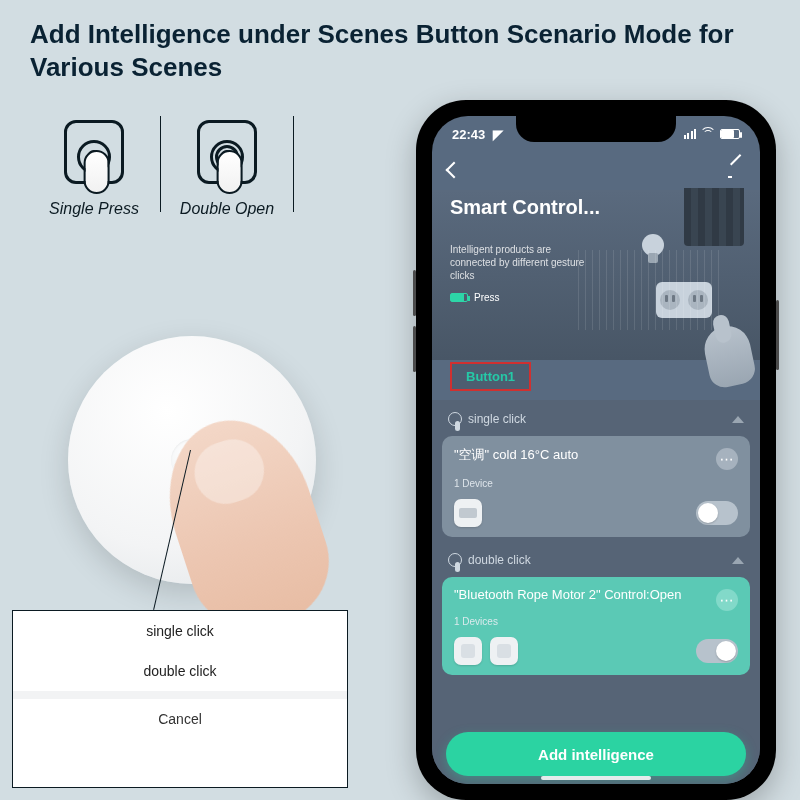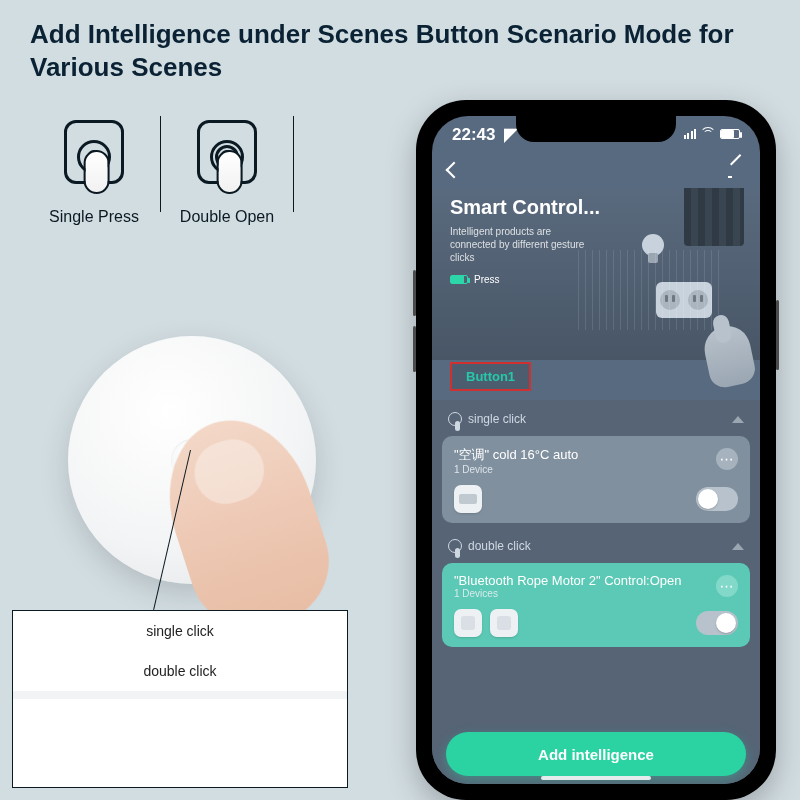--- a/index.html
+++ b/index.html
@@ -23,21 +23,21 @@
 
   
   .press-row {
     position: absolute;
     top: 116px; left: 38px;
     display: flex;
     align-items: flex-start;
     gap: 0;
   }
   .press-cell { text-align: center; padding: 0 6px; }
-  .press-cell .label { margin-top: 8px; font-size: 16px; color: #0b1a22; }
+  .press-cell .label { font-size: 16px; color: #0b1a22; font-style: italic; }
   .vline { width: 1px; background: #0b1a22; height: 96px; margin: 0 10px; }
   .press-icon {
     width: 100px; height: 80px;
     position: relative;
     display: inline-block;
   }
   .press-icon .sq {
     position: absolute; left: 50%; top: 4px; transform: translateX(-50%);
     width: 60px; height: 64px;
     border: 3px solid #0b1a22;
@@ -152,21 +152,21 @@
     position: absolute; top: 0; left: 50%; transform: translateX(-50%);
     width: 160px; height: 26px; background: #000;
     border-radius: 0 0 18px 18px;
     z-index: 10;
   }
   .statusbar {
     position: absolute; top: 6px; left: 0; right: 0;
     height: 24px;
     display: flex; justify-content: space-between; align-items: center;
     padding: 0 20px;
-    font-size: 17px; font-weight: 600;
+    font-size: 13px; font-weight: 600;
     z-index: 9;
     gap: 8px;
   }
   .statusbar .right { display:flex; align-items:center; gap:5px; }
   .signal { display:inline-flex; align-items:flex-end; gap:1.5px; }
   .signal i { width:2px; background:#fff; display:inline-block;}
   .signal i:nth-child(1){height:4px} .signal i:nth-child(2){height:6px}
   .signal i:nth-child(3){height:8px} .signal i:nth-child(4){height:10px}
   .wifi {
     width:14px; height:10px; position:relative; display:inline-block;
@@ -207,21 +207,21 @@
     content:""; position:absolute; left:0; bottom:0; width:4px; height:2px; background:#fff;
   }
 
   .hero {
     position: absolute; top: 74px; left: 0; right: 0;
     padding: 0 18px;
     height: 170px;
     background: linear-gradient(180deg, rgba(90,106,126,1) 0%, rgba(72,86,102,1) 100%);
   }
   .hero .title { font-size: 20px; font-weight: 700; margin-top: 6px;}
-  .hero .desc { font-size: 10px; opacity: .8; line-height:1.3; margin-top:6px; max-width: 150px;}
+  .hero .desc { font-size: 10px; opacity: .8; line-height:1.3; margin-top:24px; max-width: 150px;}
   .battery-ind { margin-top: 10px; display:flex; align-items:center; gap:6px; font-size:10px; }
   .battery-ind .ico{
     width:18px; height:9px; border:1px solid #2dd6a8; border-radius:2px; position:relative;
   }
   .battery-ind .ico::after{content:""; position:absolute; right:-3px; top:1.5px; width:2px; height:5px; background:#2dd6a8;}
   .battery-ind .ico i{display:block; width:80%; height:100%; background:#2dd6a8;}
 
   .hero .curtain {
     position:absolute; right:16px; top:-2px; width:60px; height:58px;
     background: repeating-linear-gradient(90deg, #303a45 0 7px, #394551 7px 14px);
@@ -295,21 +295,21 @@
     border-bottom:7px solid #9aa6b2;
   }
 
   .card {
     background:#80909f; border-radius:10px;
     padding: 10px 12px 10px;
     margin: 4px 0 10px;
     position:relative;
   }
   .card .title { font-size:13px; color:#fff; }
-  .card .sub { font-size:10px; color:#e8eef3; opacity:.9; margin-top:0; }
+  .card .sub { font-size:10px; color:#e8eef3; opacity:.9; margin-top:14px; }
   .card .dots3 {
     position:absolute; right:12px; top:12px;
     width:22px; height:22px; border-radius:50%;
     background:#a6b2be; color:#fff;
     display:flex; align-items:center; justify-content:center;
     font-size:14px; letter-spacing:1px;
   }
   .card .row {
     margin-top:10px; display:flex; align-items:center; justify-content:space-between;
   }
@@ -372,20 +372,21 @@
 </div>
 
 <div class="button-device"></div>
 <div class="finger-big"></div>
 <div class="callout-line"></div>
 
 <div class="popup">
   <div class="opt">single click</div>
   <div class="opt">double click</div>
   <div class="gap"></div>
+  <div class="cancel">Cancel</div>
 </div>
 
 <div class="phone">
   <span class="side-btn"></span>
   <span class="side-btn b2"></span>
   <span class="side-btn b3"></span>
   <div class="screen">
     <div class="notch"></div>
 
     <div class="statusbar">

